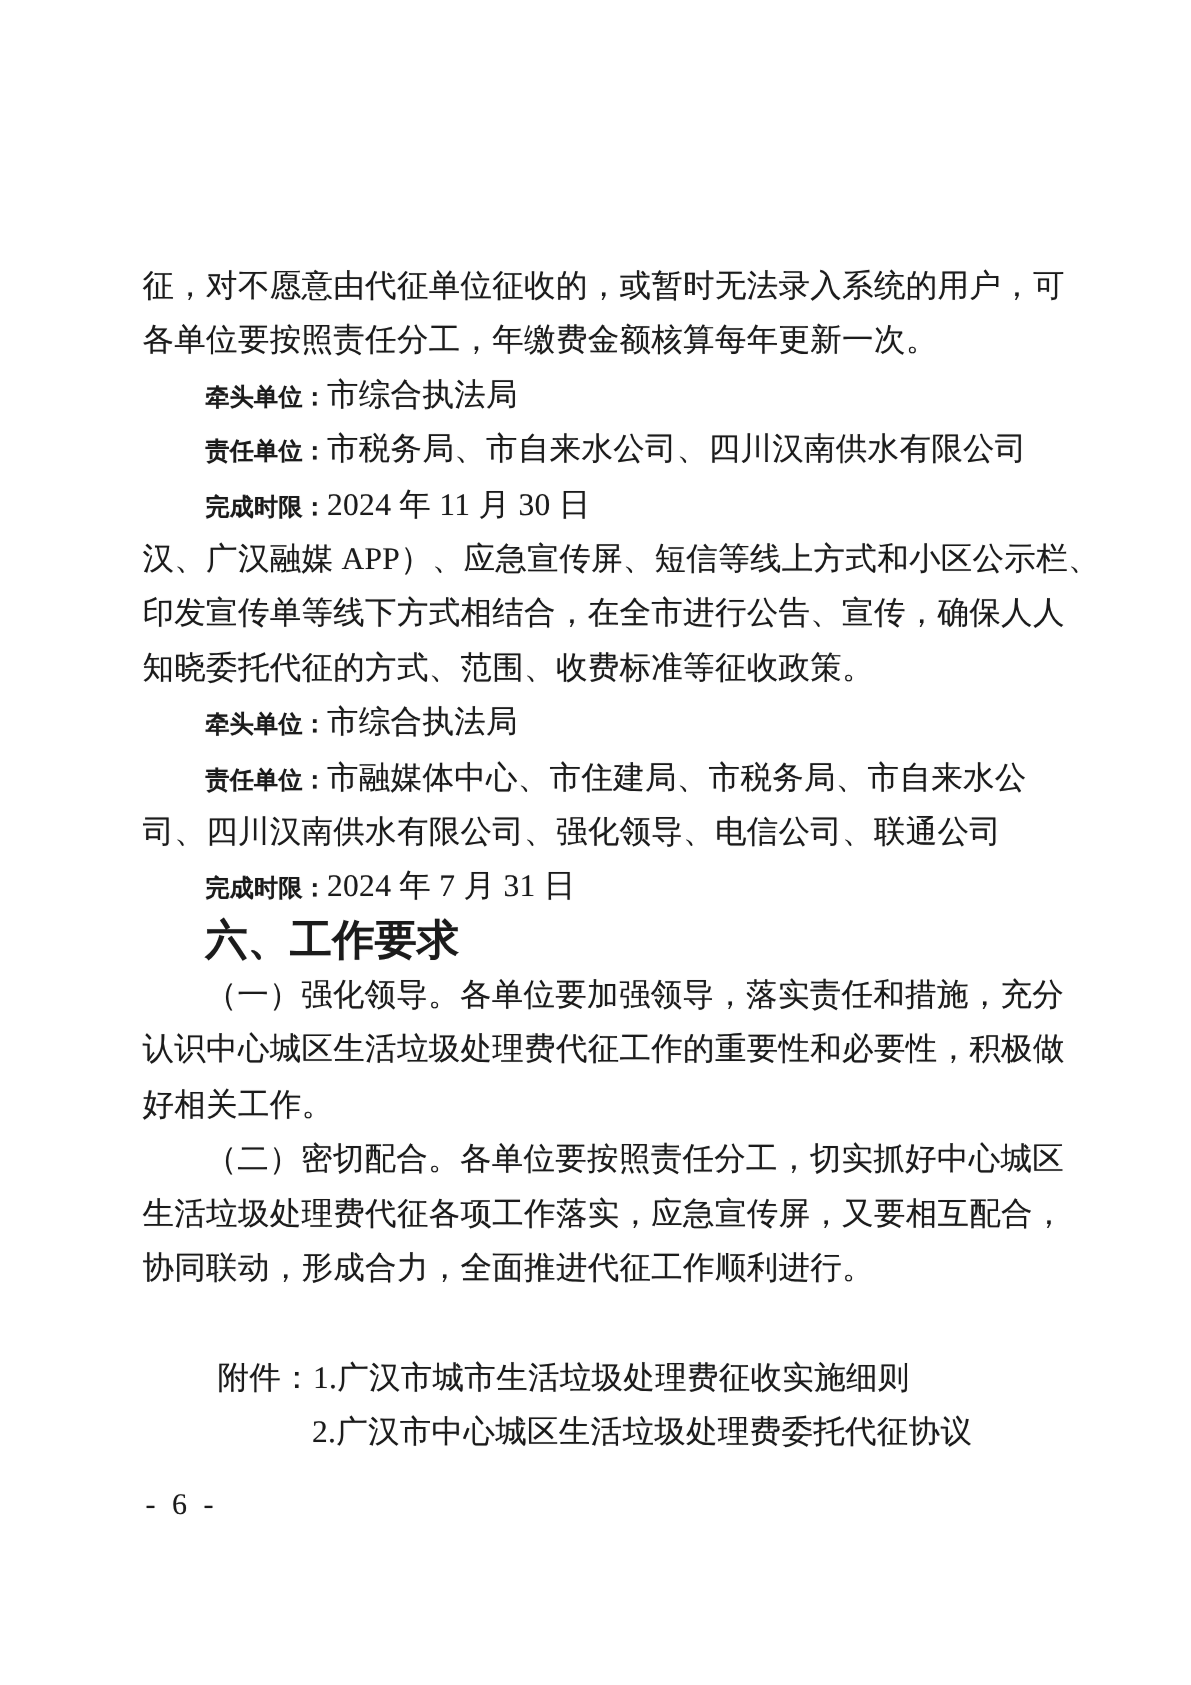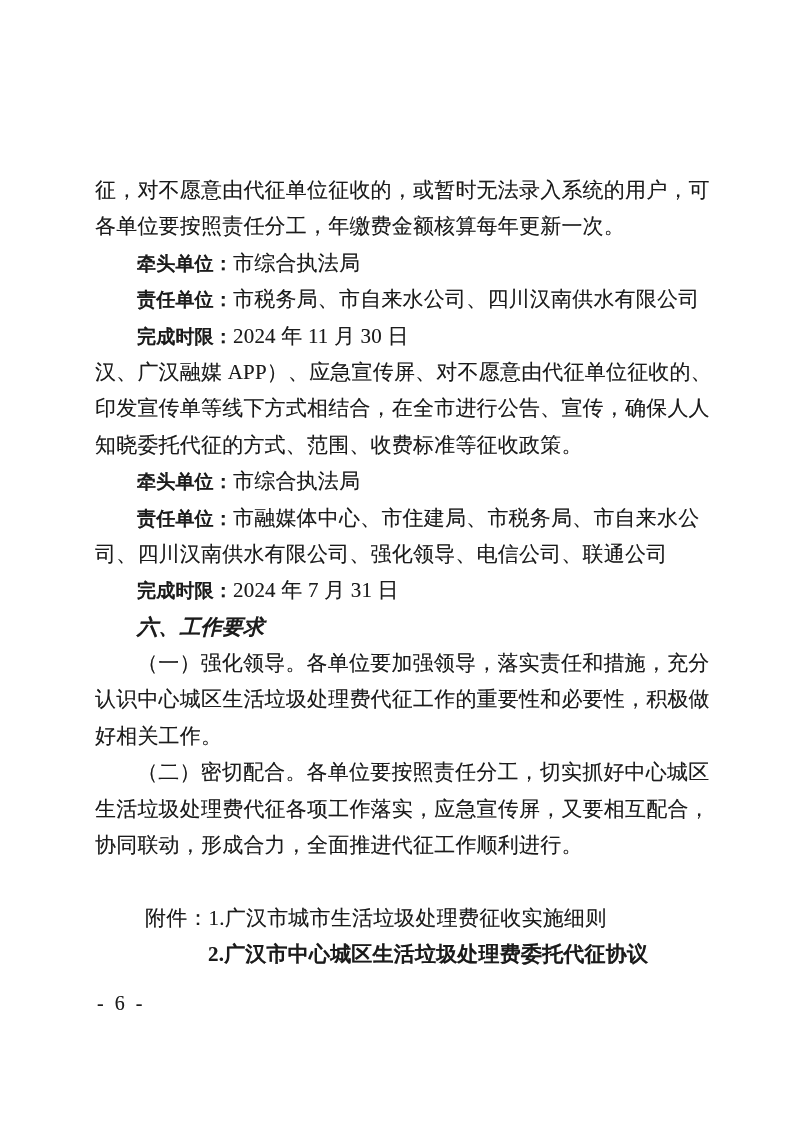--- a/index.html
+++ b/index.html
@@ -22,23 +22,23 @@
     margin-top: 20px;
   }
   .line {
     height: 36.4px;
     line-height: 36.4px;
     white-space: nowrap;
     letter-spacing: 0.2px;
   }
   .ind2  { padding-left: 42px; }   
   .ind24 { padding-left: 50px; }   
-  .ind54 { padding-left: 113px; font-weight: bold; }  
-  .label { font-weight: 700; font-family: "Liberation Sans", "DejaVu Sans", sans-serif; font-size: 19px; }
-  .heading { font-weight: 700; font-family: "Liberation Sans", "DejaVu Sans", sans-serif; font-size: 21px; font-style: italic; }
+  .ind54 { padding-left: 113px; }  
+  .label { font-weight: 700; font-family: "Liberation Sans", "DejaVu Sans", sans-serif; font-size: 16px; }
+  .heading { font-weight: 700; font-family: "Liberation Sans", "DejaVu Sans", sans-serif; font-size: 28px; }
   .page-number {
     position: absolute;
     left: 97px;
     top: 985px;
     font-size: 20px;
     line-height: 36px;
     letter-spacing: 3px;
   }
 </style>
 </head>
@@ -53,21 +53,21 @@
     <div class="line ind2">
       <span class="label">牵头单位：</span><span>市综合执法局</span>
     </div>
     <div class="line ind2">
       <span class="label">责任单位：</span><span>市税务局、市自来水公司、四川汉南供水有限公司</span>
     </div>
     <div class="line ind2">
       <span class="label">完成时限：</span><span>2024 年 11 月 30 日</span>
     </div>
 
-    <div class="line">汉、广汉融媒 APP）、应急宣传屏、对不愿意由代征单位征收的、</div>
+    <div class="line">汉、广汉融媒 APP）、应急宣传屏、短信等线上方式和小区公示栏、</div>
     <div class="line">印发宣传单等线下方式相结合，在全市进行公告、宣传，确保人人</div>
     <div class="line">知晓委托代征的方式、范围、收费标准等征收政策。</div>
 
     <div class="line ind2">
       <span class="label">牵头单位：</span><span>市综合执法局</span>
     </div>
     <div class="line ind2">
       <span class="label">责任单位：</span><span>市融媒体中心、市住建局、市税务局、市自来水公</span>
     </div>
     <div class="line">司、四川汉南供水有限公司、强化领导、电信公司、联通公司</div>

